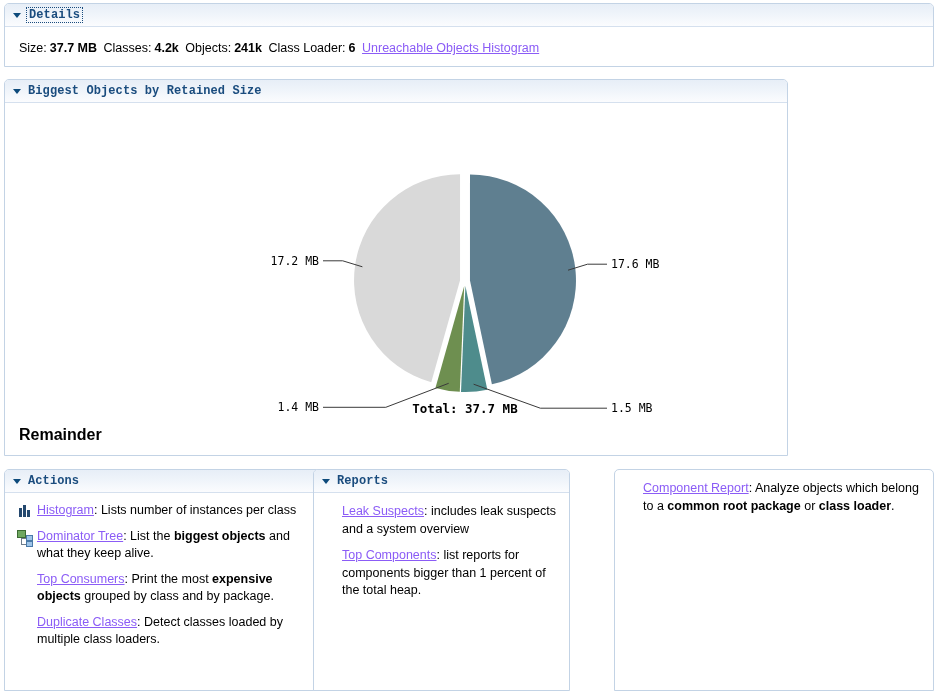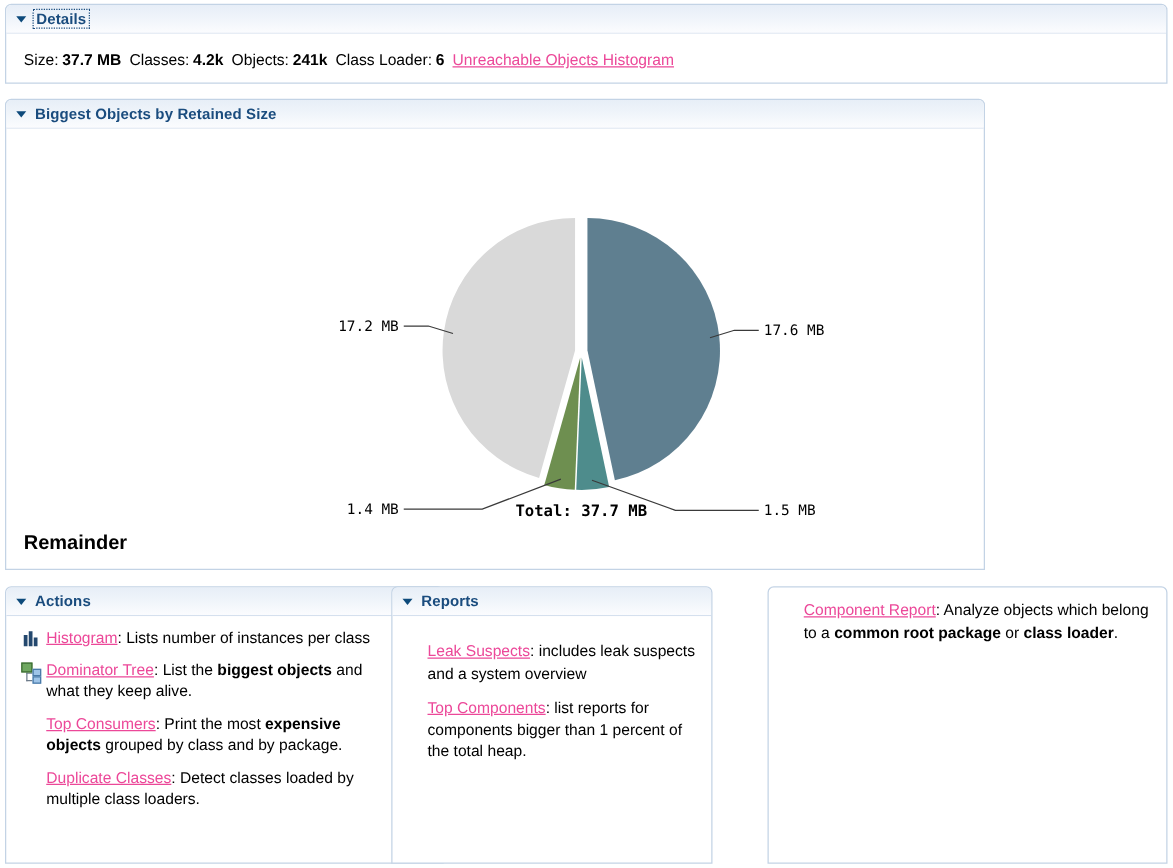--- a/index.html
+++ b/index.html
@@ -27,20 +27,21 @@
   }
   .section-header {
     height: 23px;
     background: linear-gradient(to bottom, #E7EEF7 0%, #EFF4FA 45%, #FBFCFE 100%);
     border-bottom: 1px solid #D5E0EE;
     border-radius: 4px 4px 0 0;
     display: flex;
     align-items: center;
     padding-left: 8px;
     box-sizing: border-box;
+    font-family: Liberation Mono, monospace;
   }
   .twisty {
     width: 0;
     height: 0;
     border-left: 4.5px solid transparent;
     border-right: 4.5px solid transparent;
     border-top: 5px solid #0D4A7B;
     margin-right: 7px;
     flex: 0 0 auto;
   }
@@ -71,21 +72,21 @@
   .details-line {
     padding: 13px 0 0 14px;
     font-size: 12.5px;
     line-height: 16px;
     white-space: nowrap;
   }
   .details-line b { font-weight: bold; }
   .details-line .gap { display: inline-block; width: 3px; }
 
   a.link {
-    color: #ec4899;
+    color: #8b5cf6;
     text-decoration: underline;
     cursor: pointer;
   }
 
   
   #biggest-section {
     left: 4px;
     top: 79px;
     width: 784px;
     height: 377px;
@@ -153,21 +154,21 @@
     color: #000;
   }
   .entry-text b { font-weight: bold; }
 
   
   #actions-section .entry-text { max-width: 262px; }
   #reports-section .entry-list { padding-left: 28px; padding-top: 10px; }
   #reports-section .entry-text { max-width: 250px; }
   #steps-section .entry-list { padding-left: 28px; padding-top: 10px; }
   #steps-section .entry-text { max-width: 276px; }
-  #reports-section .entry { margin-bottom: 9px; margin-top: 10px; }
+  #reports-section .entry { margin-bottom: 9px; }
 
   
   .icon-histogram i {
     position: absolute;
     bottom: 2px;
     width: 3px;
     background: #24486E;
   }
   .icon-histogram i:nth-child(1){ left:2px;  height: 9px; }
   .icon-histogram i:nth-child(2){ left:6px;  height: 12px; }

